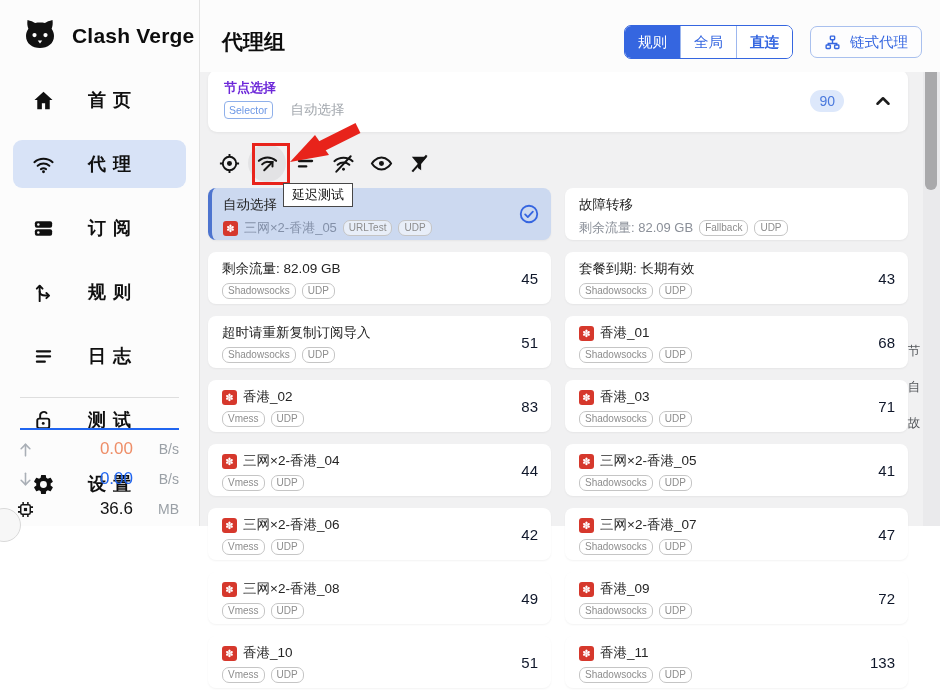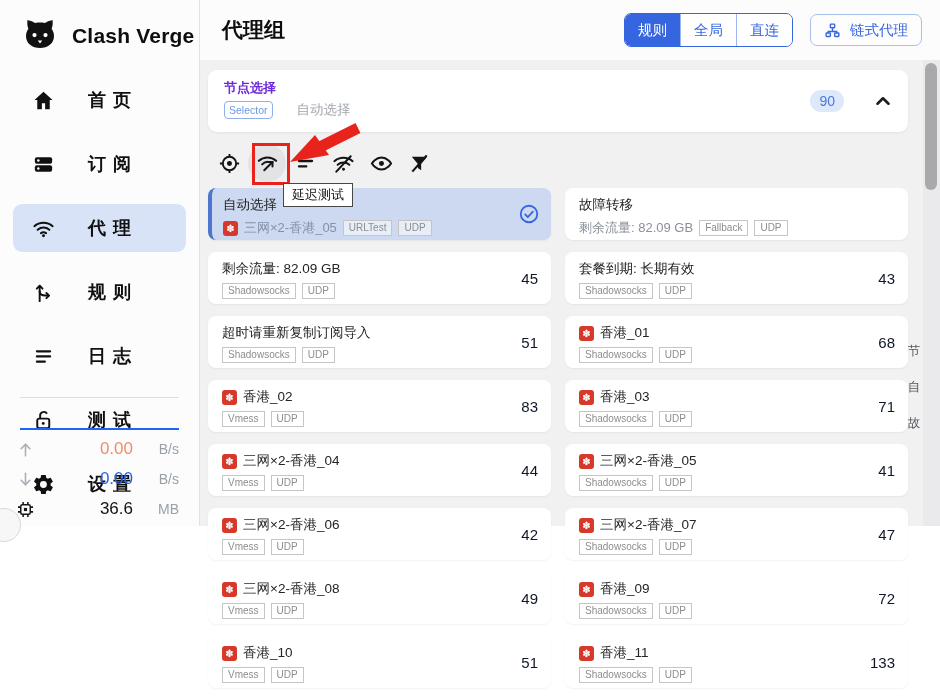--- a/index.html
+++ b/index.html
@@ -18,50 +18,50 @@
   .sidebar-bottom{position:absolute;left:0;right:0;bottom:2px;}
   .sb-divider{height:1px;background:#dedede;margin:0 20px;}
   .traffic-line{height:2px;background:#2065f0;margin:30px 20px 4px;}
   .stat-row{display:flex;align-items:center;height:30px;padding:0 20px 0 16px;}
   .stat-icon{width:19px;height:19px;flex:none;}
   .stat-val{flex:1;text-align:right;font-size:17px;padding-right:4px;}
   .stat-unit{width:42px;text-align:right;color:#9aa0a6;font-size:14px;}
   .corner-fab{position:absolute;left:-13px;bottom:-16px;width:32px;height:32px;border-radius:50%;background:#f7f7f7;border:1px solid #d9d9d9;}
   
   .main{flex:1;position:relative;background:#f1f1f2;}
-  .header{height:60px;background:#fcfcfc;display:flex;align-items:center;padding:0 18px 0 22px;position:relative;z-index:3;}
+  .header{height:60px;background:#fcfcfc;display:flex;align-items:center;padding:12px 18px 0 22px;position:relative;z-index:3;}
   .page-title{font-size:21px;font-weight:700;color:#0d0d0d;}
   .header-right{margin-left:auto;display:flex;align-items:center;gap:17px;}
   .mode-group{display:flex;border:1px solid #3566e0;border-radius:7px;overflow:hidden;height:32px;background:#fff;}
   .mode-btn{padding:0 13px;display:flex;align-items:center;font-size:14.5px;color:#3566e0;background:#fff;border-right:1px solid #9db7ee;cursor:pointer;}
-  .mode-btn:last-child{border-right:none;}
+  .mode-btn:last-child{border-right:none;font-weight:bold;}
   .mode-btn.active{background:#3566e0;color:#fff;}
   .chain-btn{display:flex;align-items:center;gap:9px;border:1px solid #a9c0ee;border-radius:7px;height:32px;padding:0 13px;color:#3566e0;font-size:14.5px;background:#fdfdfe;box-sizing:border-box;cursor:pointer;}
   .chain-btn .icon{width:17px;height:17px;}
   .content{position:absolute;top:60px;left:0;right:0;bottom:0;background:#f1f1f2;}
   .group-card{position:absolute;left:8px;top:10px;width:700px;height:62px;background:#fff;border-radius:9px;box-shadow:0 1px 3px rgba(0,0,0,.06);padding:9px 16px;box-sizing:border-box;}
   .group-name{font-size:13px;font-weight:700;color:#6d28d9;}
-  .group-sub{display:flex;align-items:center;gap:24px;margin-top:4px;}
+  .group-sub{display:flex;align-items:center;gap:18px;margin-top:4px;}
   .type-chip{border:1px solid #8fb0ea;color:#6d98e6;font-size:10.5px;border-radius:4px;padding:0 4px;line-height:16px;}
   .group-current{color:#a2a7ad;font-size:13.5px;}
   .group-right{position:absolute;right:14px;top:50%;transform:translateY(-50%);display:flex;align-items:center;gap:28px;}
   .count-badge{background:#dde8fb;color:#4a79dd;font-size:14px;border-radius:13px;padding:3px 9px;}
   .collapse-btn{width:22px;height:22px;color:#1c1c1c;cursor:pointer;}
   .toolbar{position:absolute;left:10px;top:84px;display:flex;align-items:center;z-index:1;}
   .tool-btn{width:38px;height:38px;display:flex;align-items:center;justify-content:center;border-radius:50%;color:#141414;cursor:pointer;}
   .tool-btn.highlight{background:#e3e3e5;}
   .tool-btn .icon{width:23px;height:23px;}
   .grid{position:absolute;left:8px;top:128px;width:700px;display:grid;grid-template-columns:343px 343px;column-gap:14px;row-gap:12px;grid-auto-rows:52px;}
   .node-card{background:#fff;border-radius:8px;box-shadow:0 1px 2px rgba(0,0,0,.05);position:relative;padding:8px 44px 0 14px;box-sizing:border-box;cursor:pointer;}
   .node-card.selected{background:#ccd9f0;border-left:4px solid #4d74cf;padding-left:11px;}
   .node-title{font-size:13.5px;color:#242424;display:flex;align-items:center;gap:6px;white-space:nowrap;overflow:hidden;}
   .node-sub{display:flex;align-items:center;gap:6px;margin-top:5px;white-space:nowrap;}
   .sub-text{color:#8a8f98;font-size:13px;}
   .node-card.selected .sub-text{color:#8390a8;}
-  .chip{border:1px solid #c5c5c5;color:#8d8d8d;font-size:10px;border-radius:0;padding:1px 5px;line-height:12px;background:rgba(255,255,255,.55);flex:none;}
+  .chip{border:1px solid #c5c5c5;color:#8d8d8d;font-size:10px;border-radius:7px;padding:1px 5px;line-height:12px;background:rgba(255,255,255,.55);flex:none;}
   .flag{width:15px;height:15px;border-radius:3px;background:#d6382c;color:#fff;display:inline-flex;align-items:center;justify-content:center;font-size:10px;line-height:15px;flex:none;}
   .delay{position:absolute;right:13px;top:50%;transform:translateY(-50%);color:#0f172a;font-size:15px;}
   .check{position:absolute;right:11px;top:50%;transform:translateY(-50%);width:22px;height:22px;color:#3565e0;}
   .side-index{position:absolute;left:705px;top:283px;width:18px;display:flex;flex-direction:column;gap:20px;align-items:center;z-index:2;}
   .side-index span{font-size:12.5px;color:#54575b;line-height:16px;}
   .scroll-track{position:absolute;left:723px;top:0;width:17px;bottom:0;background:#eaeaec;}
   .scroll-thumb{position:absolute;left:2px;top:3px;width:12px;height:127px;background:#a9a9ab;border-radius:6px;cursor:pointer;}
   .red-box{position:absolute;left:52px;top:83px;width:38px;height:42px;border:3px solid #e8231b;z-index:6;pointer-events:none;box-sizing:border-box;}
   .red-arrow{position:absolute;left:86px;top:60px;width:80px;height:50px;z-index:7;pointer-events:none;}
   .tooltip{position:absolute;left:83px;top:123px;background:#fff;border:1px solid #474747;font-size:13px;color:#111;padding:2px 8px;z-index:8;white-space:nowrap;}
@@ -85,41 +85,41 @@
     </div>
     <div class="nav">
         <div class="nav-item">
           <span class="icon ">
             <svg viewBox="0 0 24 24" fill="currentColor">
               <path d="M12 2.8l9.4 8.7h-2.9V21h-4.8v-6.2h-3.4V21H5.5v-9.5H2.6z"></path>
             </svg>
           </span>
           <span class="nav-label">首页</span>
         </div>
+        <div class="nav-item selected">
+          <span class="icon ">
+            <svg viewBox="0 0 24 24" fill="none" stroke="currentColor" stroke-width="2.1" stroke-linecap="round">
+              <path d="M2.5 9.6a14.2 14.2 0 0 1 19 0"></path>
+              <path d="M5.9 13.3a9.4 9.4 0 0 1 12.2 0"></path>
+              <path d="M9.3 16.8a4.8 4.8 0 0 1 5.4 0"></path>
+              <circle cx="12" cy="19.6" r="1.5" fill="currentColor" stroke="none"></circle>
+            </svg>
+          </span>
+          <span class="nav-label">代理</span>
+        </div>
         <div class="nav-item">
           <span class="icon ">
             <svg viewBox="0 0 24 24" fill="currentColor">
               <rect x="3" y="4.5" width="18" height="6.6" rx="2"></rect>
               <rect x="3" y="12.9" width="18" height="6.6" rx="2"></rect>
               <circle cx="6.6" cy="7.8" r="1.3" fill="#fcfcfc"></circle>
               <circle cx="6.6" cy="16.2" r="1.3" fill="#fcfcfc"></circle>
             </svg>
           </span>
           <span class="nav-label">订阅</span>
-        </div>
-        <div class="nav-item selected">
-          <span class="icon ">
-            <svg viewBox="0 0 24 24" fill="none" stroke="currentColor" stroke-width="2.1" stroke-linecap="round">
-              <path d="M2.5 9.6a14.2 14.2 0 0 1 19 0"></path>
-              <path d="M5.9 13.3a9.4 9.4 0 0 1 12.2 0"></path>
-              <path d="M9.3 16.8a4.8 4.8 0 0 1 5.4 0"></path>
-              <circle cx="12" cy="19.6" r="1.5" fill="currentColor" stroke="none"></circle>
-            </svg>
-          </span>
-          <span class="nav-label">代理</span>
         </div>
         <div class="nav-item">
           <span class="icon ">
             <svg viewBox="0 0 24 24" fill="none" stroke="currentColor" stroke-width="2" stroke-linecap="round" stroke-linejoin="round">
               <path d="M8 21V5.5"></path>
               <path d="M5 8l3-3 3 3"></path>
               <path d="M8 11c0 3.2 3.2 4.2 6 4.2h3.2"></path>
               <path d="M15 12.5l2.8 2.7-2.8 2.7"></path>
             </svg>
           </span>

